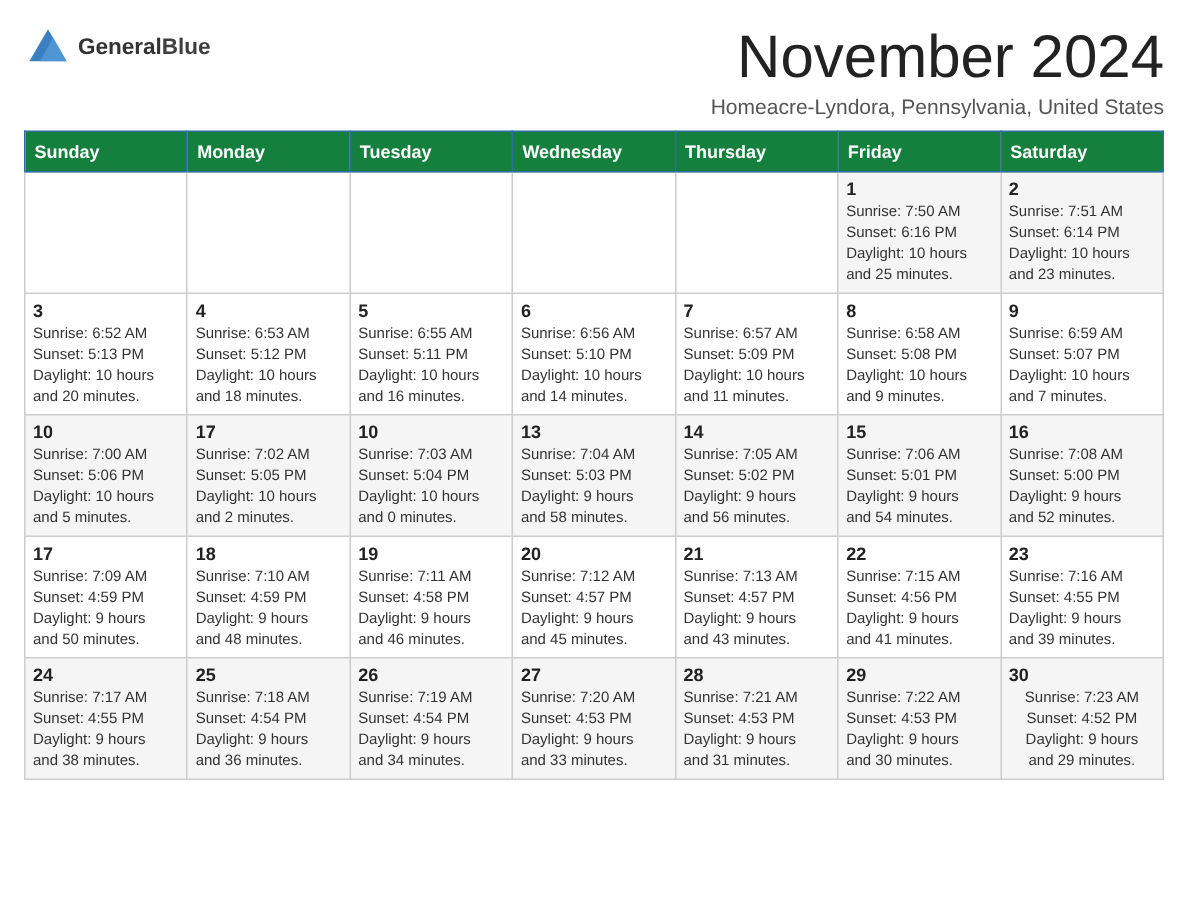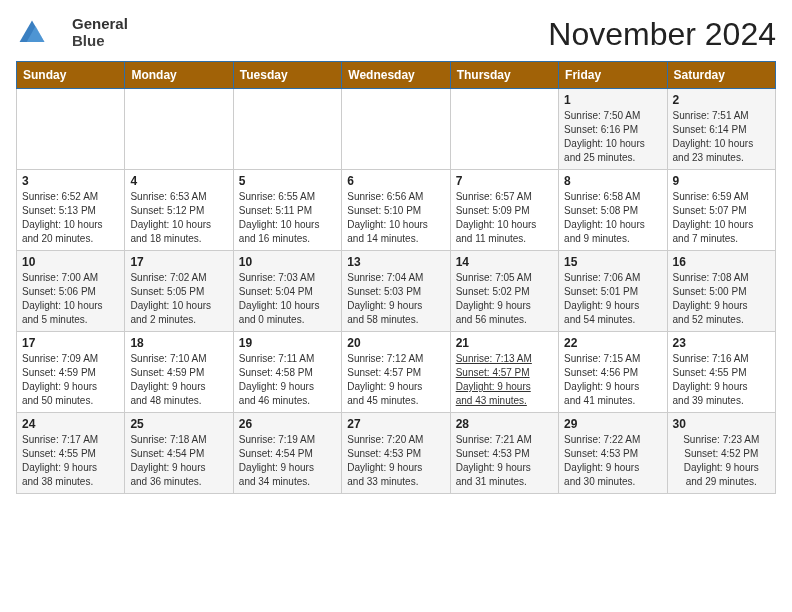--- a/index.html
+++ b/index.html
@@ -16,59 +16,58 @@
       justify-content: space-between;
       margin-bottom: 4px;
     }
     .logo {
       display: flex;
       align-items: center;
       gap: 4px;
     }
     .logo-text {
       display: flex;
-      flex-direction: column;
+      flex-direction: row;
       line-height: 1.1;
-      margin-left: 20px;
     }
     .logo-general {
       font-size: 15px;
       font-weight: bold;
       color: #333;
     }
     .logo-blue {
       font-size: 15px;
       font-weight: bold;
       color: #404040;
     }
     .logo-icon {
       width: 32px;
       height: 32px;
     }
     .title-block {
       text-align: right;
     }
     .month-title {
-      font-size: 32px;
+      font-size: 40px;
       font-weight: normal;
       color: #222;
     }
     .location-title {
       font-size: 14px;
       color: #555;
       margin-top: 2px;
     }
     .calendar {
       width: 100%;
       border-collapse: collapse;
       margin-top: 8px;
       font-size: 11px;
     }
     .calendar thead th {
-      background-color: #a16207;
+      background-color: #15803d;
       color: #fff;
       text-align: left;
       padding: 6px 6px;
       font-size: 12px;
       font-weight: bold;
       border: 1px solid #2d6da8;
     }
     .calendar tbody td {
       vertical-align: top;
       border: 1px solid #ccc;
@@ -108,20 +107,21 @@
       <polygon points="18,4 32,28 4,28" fill="#3a7fc1"></polygon>
       <polygon points="22,10 32,28 12,28" fill="#5ba3e0" opacity="0.6"></polygon>
     </svg>
     <div class="logo-text">
       <span class="logo-general">General</span>
       <span class="logo-blue">Blue</span>
     </div>
   </div>
   <div class="title-block">
     <div class="month-title">November 2024</div>
+    <div class="location-title">Homeacre-Lyndora, Pennsylvania, United States</div>
   </div>
 </div>
 
 <table class="calendar">
   <thead>
     <tr id="weekday-header">
     <th>Sunday</th>
         <th>Monday</th>
         <th>Tuesday</th>
         <th>Wednesday</th>
@@ -278,21 +278,21 @@
         </td>
         <td>
           <span class="day-num">20</span>
           <div class="day-info" style="white-space: pre-line;">Sunrise: 7:12 AM
 Sunset: 4:57 PM
 Daylight: 9 hours
 and 45 minutes.</div>
         </td>
         <td>
           <span class="day-num">21</span>
-          <div class="day-info" style="white-space: pre-line; text-decoration: underline;">Sunrise: 7:13 AM
+          <div class="day-info" style="white-space: pre-line;">Sunrise: 7:13 AM
 Sunset: 4:57 PM
 Daylight: 9 hours
 and 43 minutes.</div>
         </td>
         <td>
           <span class="day-num">22</span>
           <div class="day-info" style="white-space: pre-line;">Sunrise: 7:15 AM
 Sunset: 4:56 PM
 Daylight: 9 hours
 and 41 minutes.</div>

